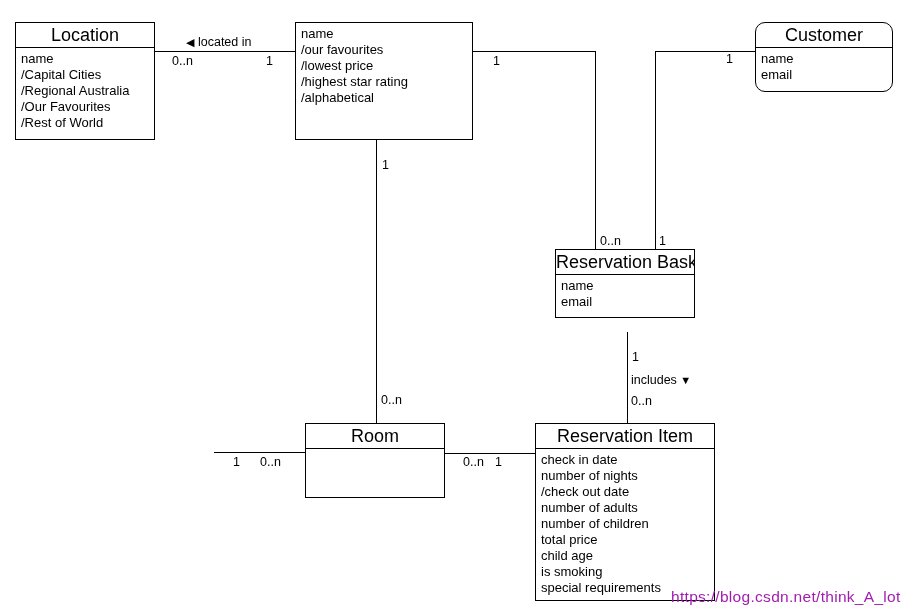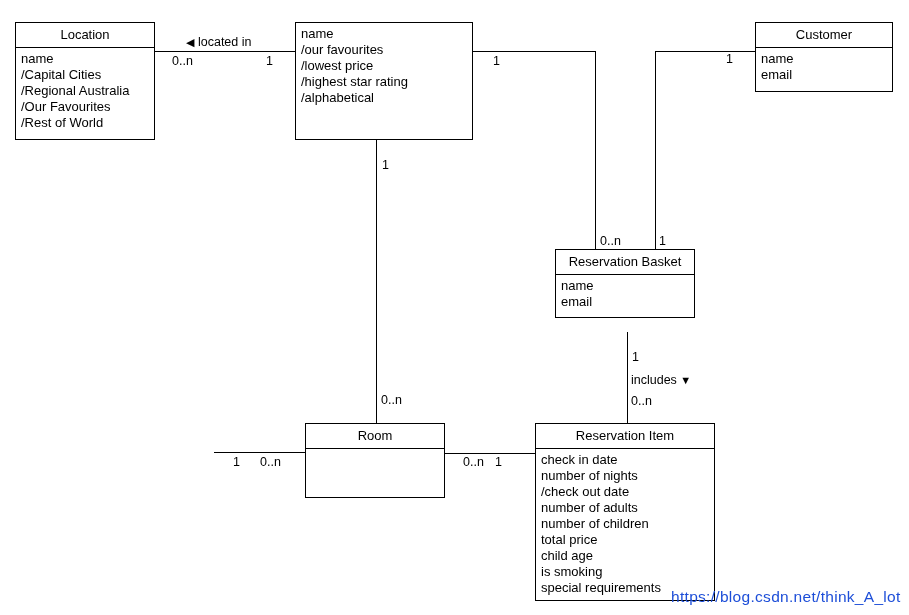--- a/index.html
+++ b/index.html
@@ -21,21 +21,21 @@
     box-sizing: border-box;
     border: 1px solid #000000;
     background: #ffffff;
   }
   .entity-title {
     box-sizing: border-box;
     height: 25px;
     line-height: 24px;
     border-bottom: 1px solid #000000;
     text-align: center;
-    font-size: 13px;
+    font-size: 18px;
     white-space: nowrap;
     overflow: hidden;
   }
   .entity-attrs {
     padding: 3px 5px 0 5px;
   }
   .attr {
     font-size: 13px;
     line-height: 16px;
     white-space: nowrap;
@@ -120,21 +120,21 @@
   <div class="entity" style="left:295px; top:22px; width:178px; height:118px;">
     <div class="entity-attrs">
       <div class="attr">name</div>
       <div class="attr">/our favourites</div>
       <div class="attr">/lowest price</div>
       <div class="attr">/highest star rating</div>
       <div class="attr">/alphabetical</div>
     </div>
   </div>
 
-  <div class="entity" style="left:755px; top:22px; width:138px; height:70px;">
+  <div class="entity" style="left:755px; top:22px; width:138px; height:70px;border-radius:10px;">
     <div class="entity-title">Customer</div>
     <div class="entity-attrs">
       <div class="attr">name</div>
       <div class="attr">email</div>
     </div>
   </div>
 
   <div class="entity" style="left:555px; top:249px; width:140px; height:69px;">
     <div class="entity-title">Reservation Basket</div>
     <div class="entity-attrs">
@@ -156,15 +156,15 @@
       <div class="attr">/check out date</div>
       <div class="attr">number of adults</div>
       <div class="attr">number of children</div>
       <div class="attr">total price</div>
       <div class="attr">child age</div>
       <div class="attr">is smoking</div>
       <div class="attr">special requirements</div>
     </div>
   </div>
 
-  <div class="watermark" style="color: #1d4ed8;">https://blog.csdn.net/think_A_lot</div>
+  <div class="watermark" style="color: #a21caf;">https://blog.csdn.net/think_A_lot</div>
 
 </div>
 
 </body></html>

